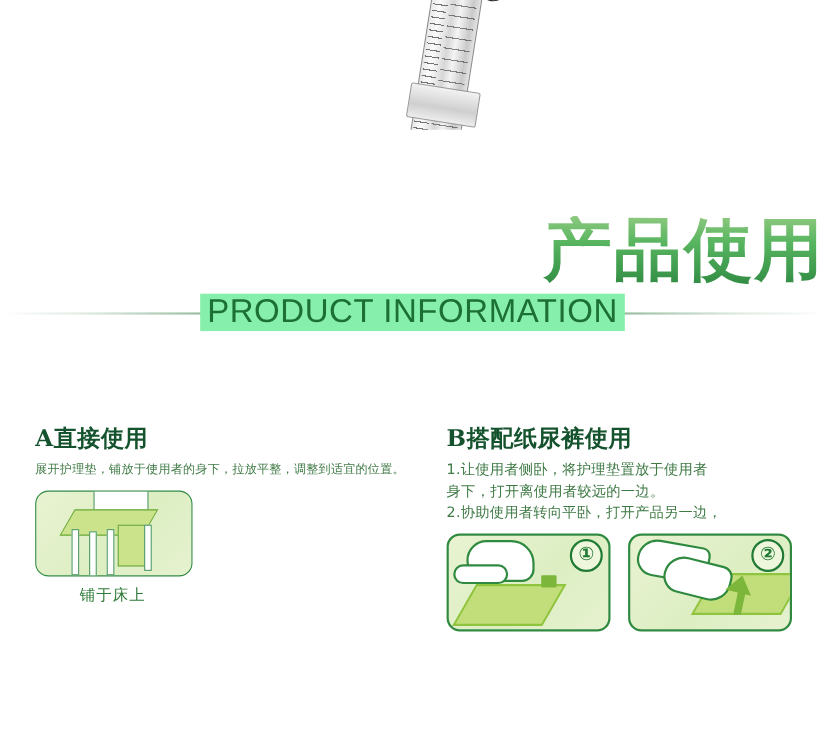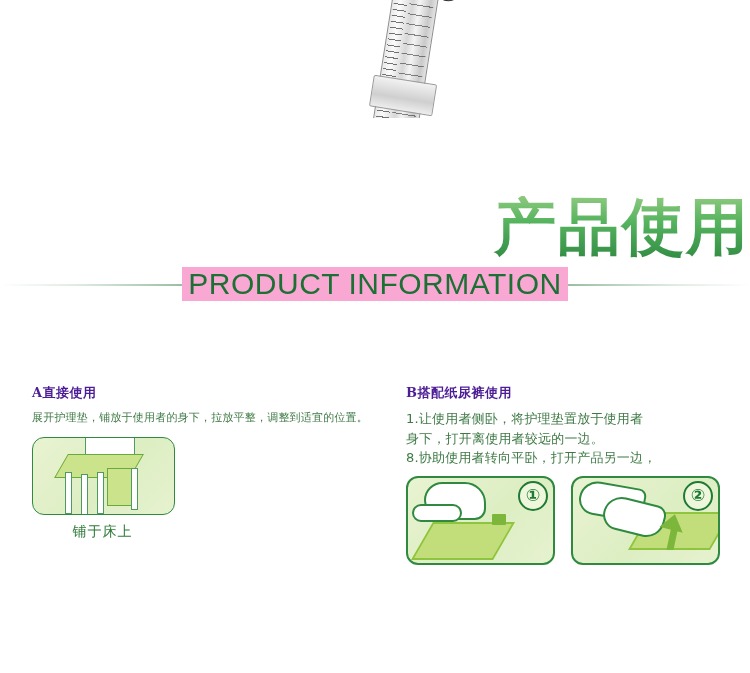--- a/index.html
+++ b/index.html
@@ -78,37 +78,37 @@
   .rule.left{
     left:0;width:368px;
     background:linear-gradient(90deg,rgba(30,110,48,0) 0%,rgba(30,110,48,.15) 22%,#1e6e30 100%);
   }
   .rule.right{
     right:0;width:368px;
     background:linear-gradient(270deg,rgba(30,110,48,0) 0%,rgba(30,110,48,.15) 22%,#1e6e30 100%);
   }
   .en-title{
     position:relative;z-index:2;
-    background:#f9a8d4;padding:0 6px;
+    background:#86efac;padding:0 6px;
     font-family:"Liberation Sans",sans-serif;
     font-size:30px;font-weight:400;letter-spacing:.5px;
     color:#1d7034;white-space:nowrap;
   }
 
   
   .cols{
     position:absolute;left:0;top:386px;width:750px;height:240px;
   }
   .col{position:absolute;top:0;}
   .col.a{left:32px;width:345px;}
   .col.b{left:406px;width:330px;}
 
   .sec-head{
     font-family:"DejaVu Serif","Liberation Serif",serif;
-    font-size:13px;font-weight:700;color:#4c1d95;
+    font-size:21px;font-weight:700;color:#14532d;
     margin:0 0 9px 0;line-height:1.1;letter-spacing:.5px;
   }
   .sec-body{
     font-family:"DejaVu Sans","Liberation Sans",sans-serif;
     font-size:11px;color:#3f7a45;line-height:1.55;
     margin:0;letter-spacing:.2px;
   }
   .sec-body.small{font-size:13px;line-height:1.5;}
 
   
@@ -259,21 +259,21 @@
         <div class="cap">铺于床上</div>
       </div>
 
     </div>
   </div>
 
   <div class="col b">
     <h3 class="sec-head">B搭配纸尿裤使用</h3>
     <p class="sec-body small">1.让使用者侧卧，将护理垫置放于使用者</p>
     <p class="sec-body small">身下，打开离使用者较远的一边。</p>
-    <p class="sec-body small">8.协助使用者转向平卧，打开产品另一边，</p>
+    <p class="sec-body small">2.协助使用者转向平卧，打开产品另一边，</p>
 
     <div class="panel-row b">
 
       <div class="fig wide">
         <div class="frame">
           <div class="pad-sheet s1"></div>
           <div class="hand h1"></div>
           <div class="hand h1b"></div>
           <div class="fold-tab"></div>
           <div class="badge">①</div>

